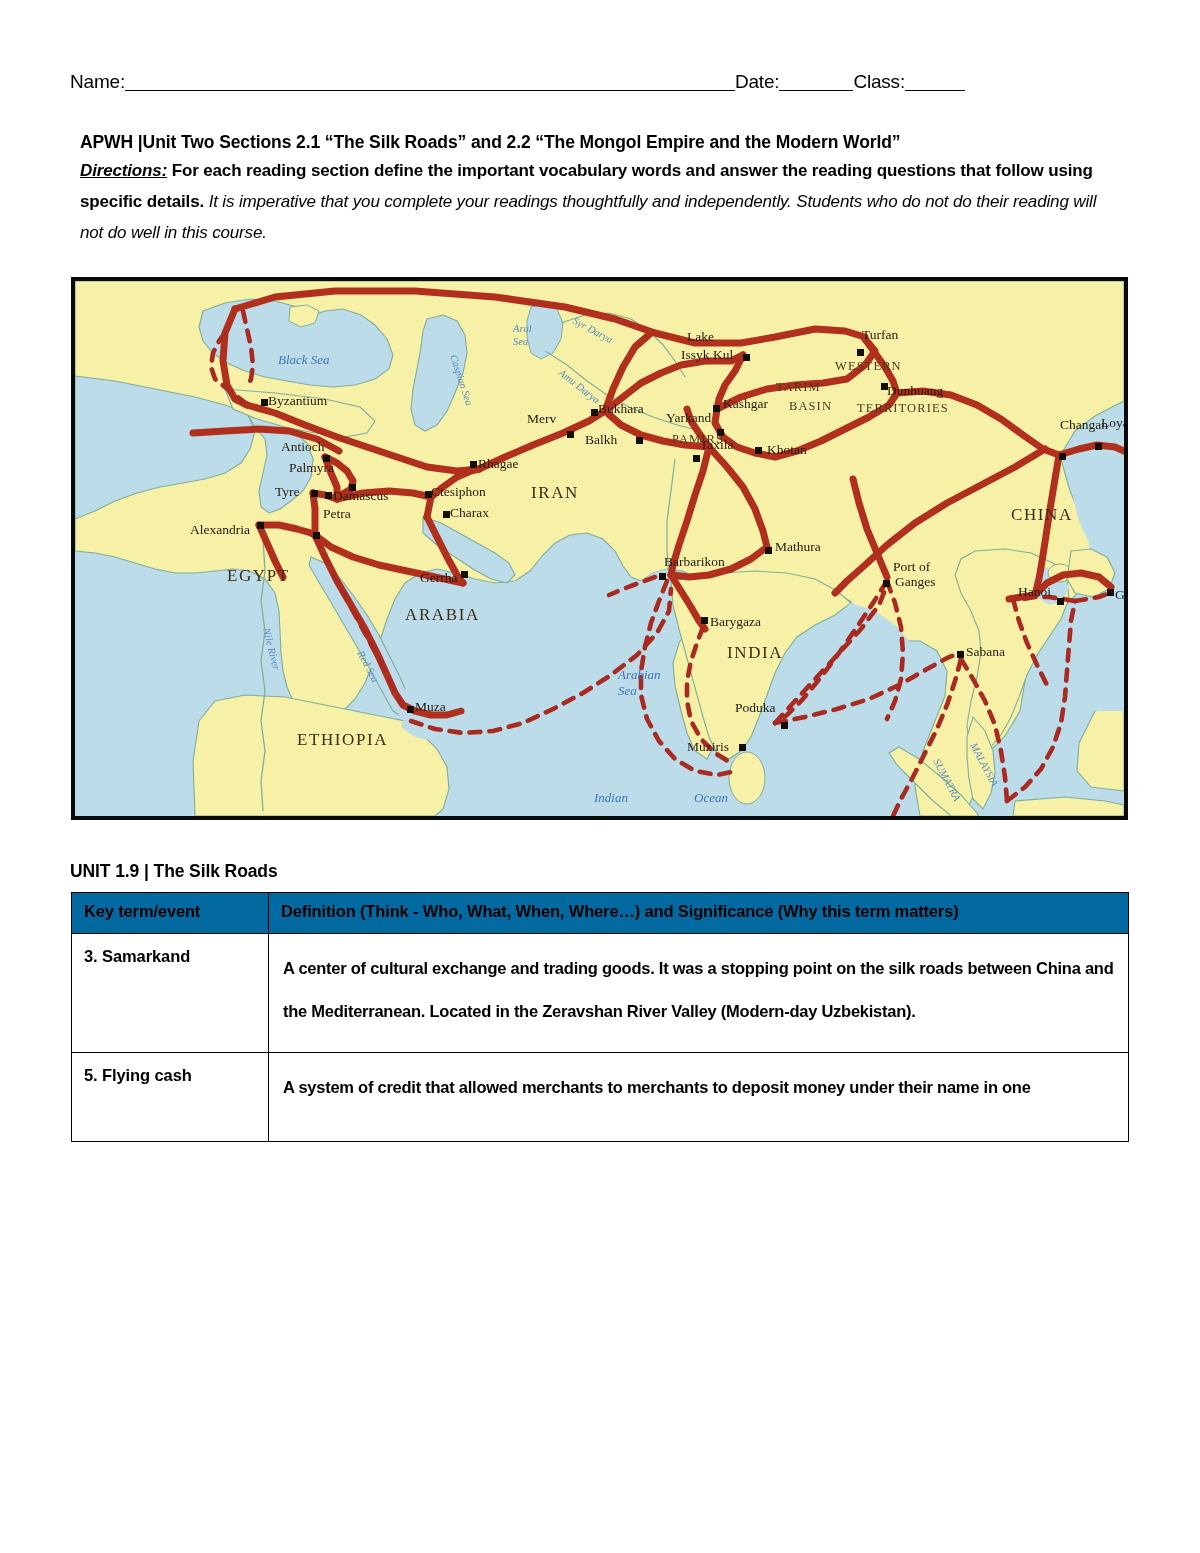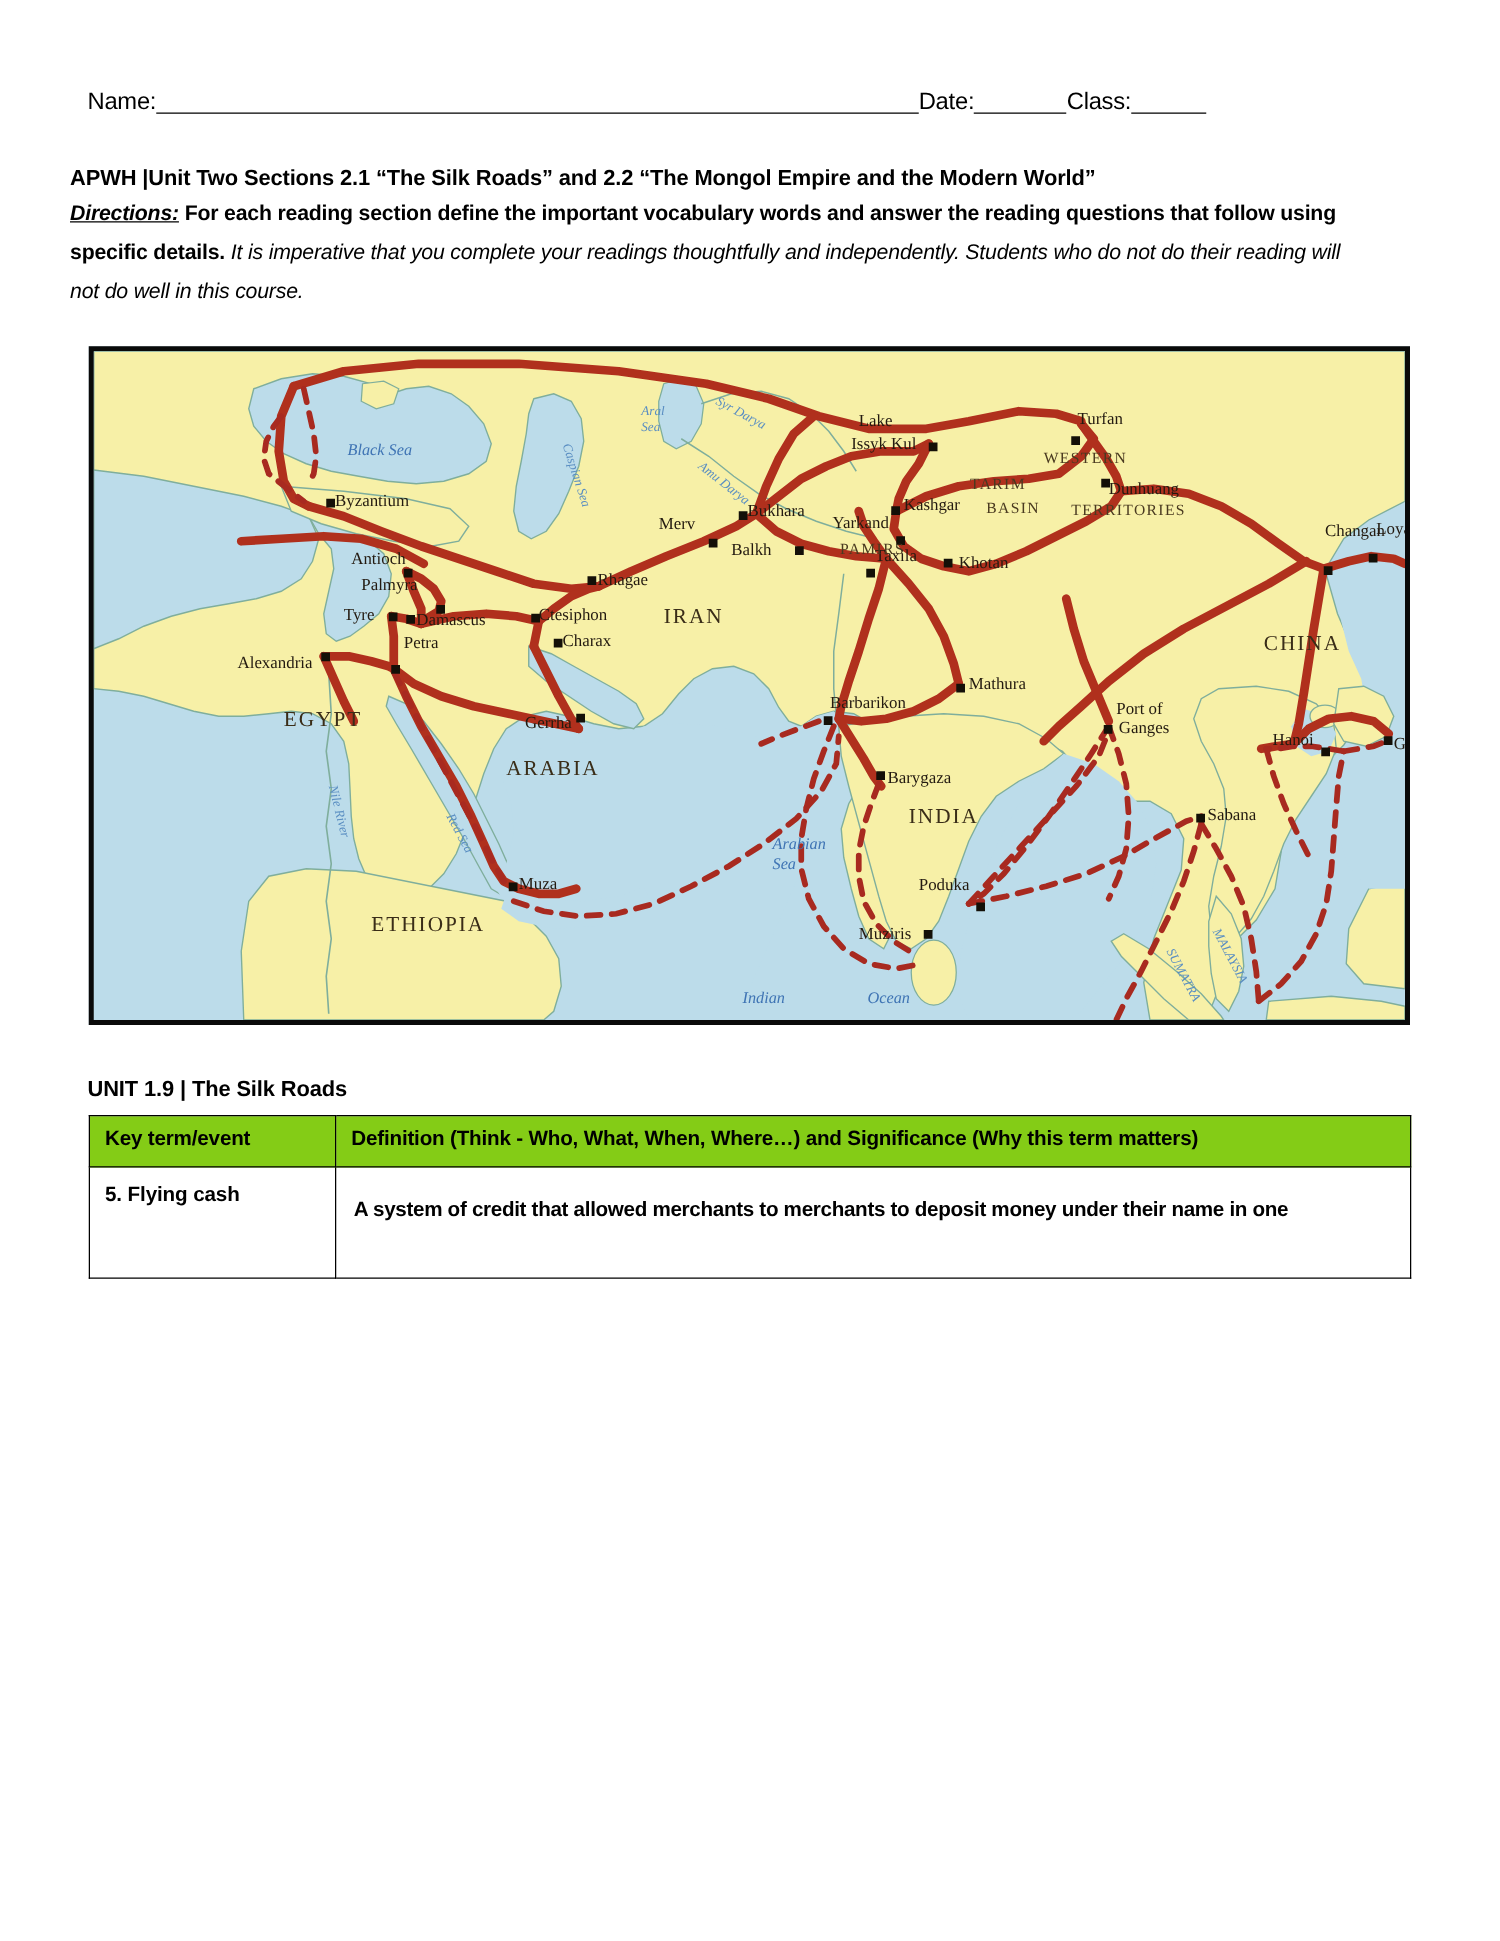--- a/index.html
+++ b/index.html
@@ -33,21 +33,21 @@
     border-bottom: 1.6px solid #000;
     height: 17px;
   }
   .nb-rule.name  { width: 610px; }
   .nb-rule.date  { width: 74px; }
   .nb-rule.class { width: 60px; }
 
   
   .heading {
     position: absolute;
-    left: 56px;
+    left: 80px;
     top: 130px;
     width: 1020px;
   }
   .course-line {
     font-size: 17.5px;
     font-weight: bold;
     line-height: 25px;
     letter-spacing: -0.1px;
   }
   .directions {
@@ -96,21 +96,21 @@
   .vocab-table th,
   .vocab-table td {
     border: 1.7px solid #000;
     vertical-align: top;
     padding: 0;
   }
   .vocab-table col.c1 { width: 197px; }
   .vocab-table col.c2 { width: 860px; }
 
   thead th {
-    background: #84cc16;
+    background: #0369a1;
     height: 40px;
   }
   .th-inner {
     font-size: 16.5px;
     font-weight: bold;
     padding: 9px 10px 8px 12px;
     letter-spacing: -0.15px;
     text-align: left;
   }
 
@@ -526,20 +526,28 @@
         <div class="th-inner">Key term/event</div>
       </th>
       <th>
         <div class="th-inner">Definition (Think - Who, What, When, Where…) and Significance (Why this term matters)</div>
       </th>
     </tr>
   </thead>
   <tbody>
     <tr>
       <td>
+        <div class="td-term">3. Samarkand</div>
+      </td>
+      <td>
+        <div class="td-def">A center of cultural exchange and trading goods. It was a stopping point on the silk roads between China and the Mediterranean. Located in the Zeravshan River Valley (Modern-day Uzbekistan).</div>
+      </td>
+    </tr>
+    <tr>
+      <td>
         <div class="td-term">5. Flying cash</div>
       </td>
       <td>
         <div class="td-def">A system of credit that allowed merchants to merchants to deposit money under their name in one</div>
       </td>
     </tr>
   </tbody>
 </table>
 
 </body></html>

